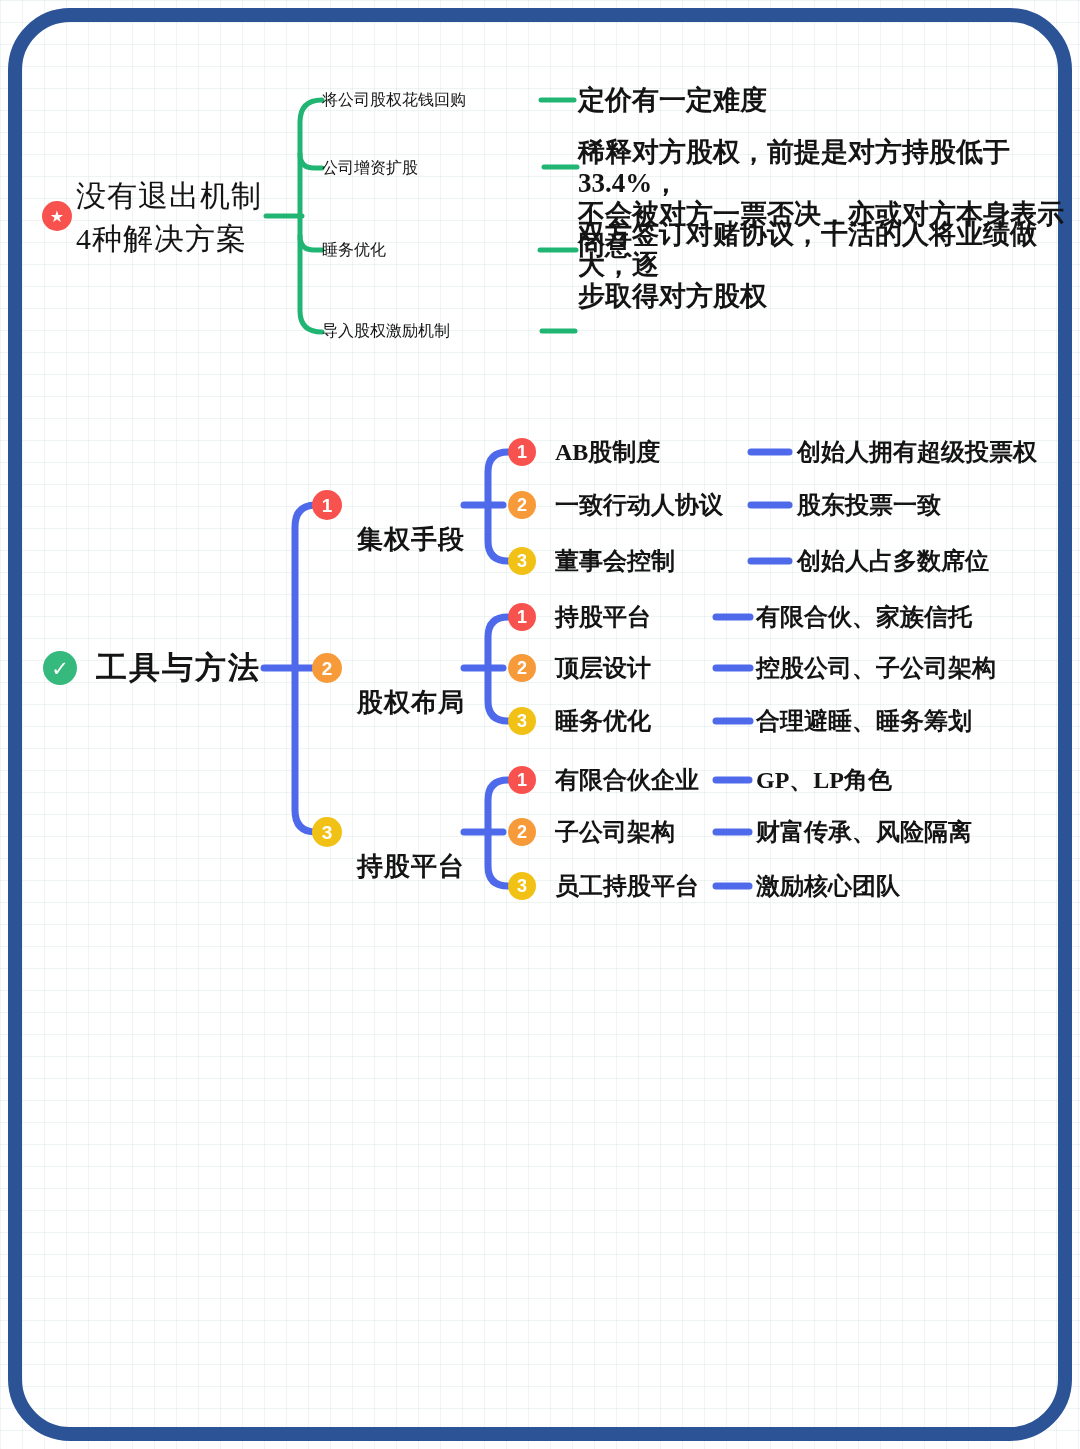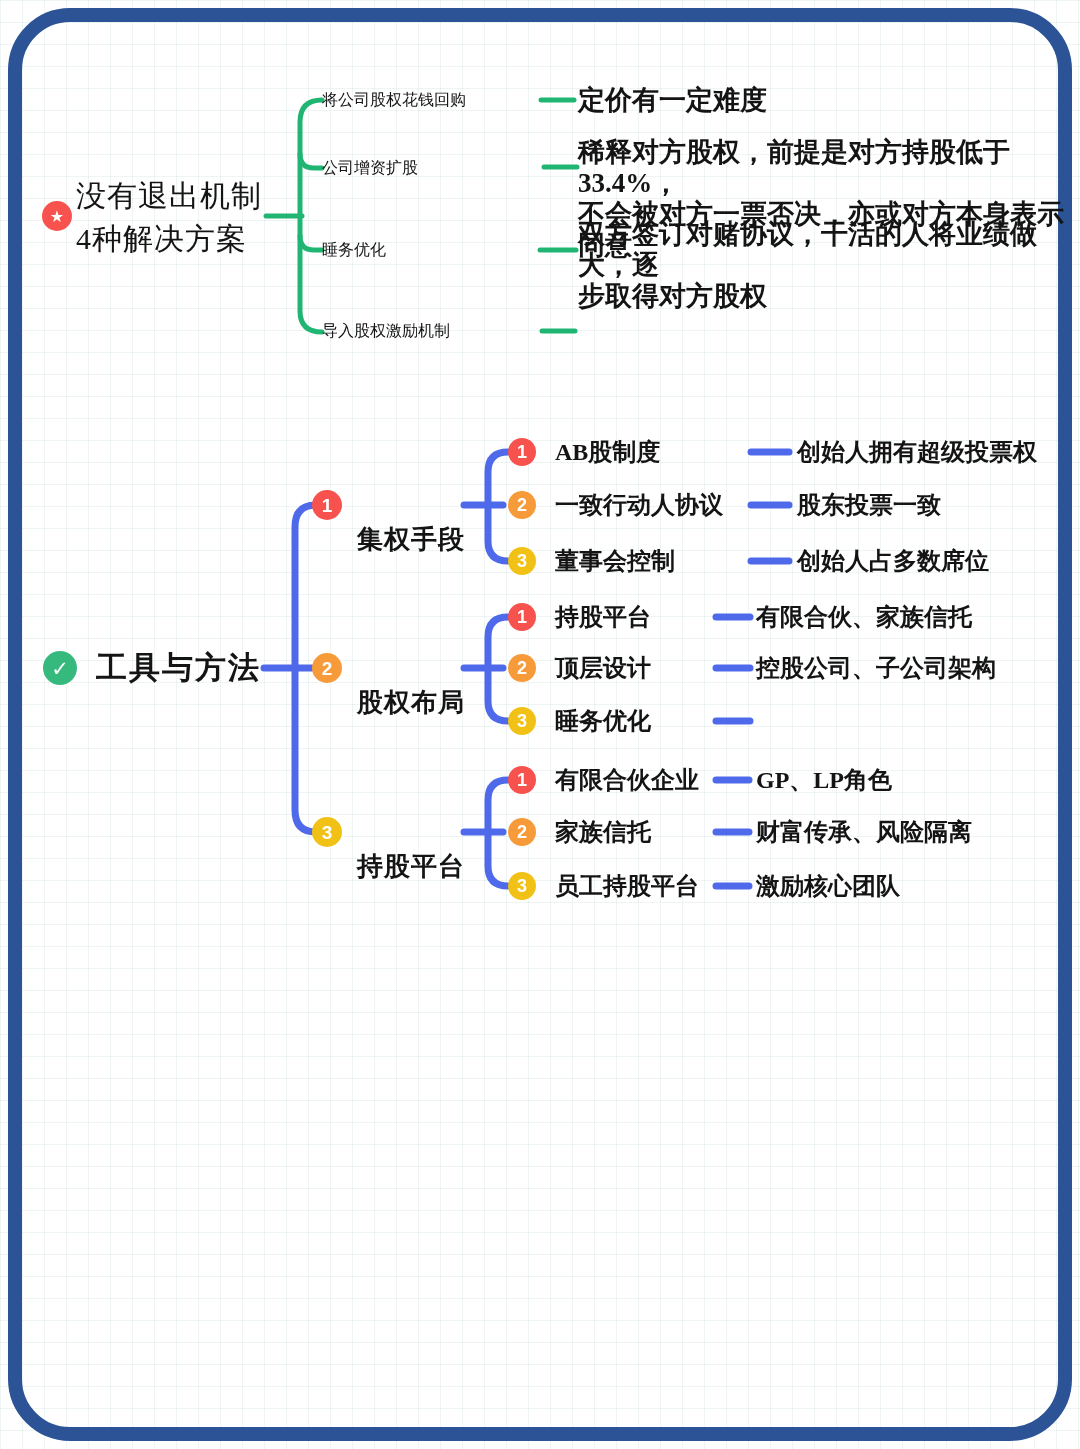--- a/index.html
+++ b/index.html
@@ -123,24 +123,25 @@
   <div class="abs cdesc" style="left:797px;top:545px">创始人占多数席位</div>
 
   <div class="badge bsmall n1" style="left:508px;top:603px">1</div>
   <div class="badge bsmall n2" style="left:508px;top:654px">2</div>
   <div class="badge bsmall n3" style="left:508px;top:707px">3</div>
   <div class="abs clbl" style="left:555px;top:601px">持股平台</div>
   <div class="abs clbl" style="left:555px;top:652px">顶层设计</div>
   <div class="abs clbl" style="left:555px;top:705px">睡务优化</div>
   <div class="abs cdesc" style="left:756px;top:652px">控股公司、子公司架构</div>
   <div class="abs cdesc" style="left:756px;top:601px">有限合伙、家族信托</div>
+  <div class="abs cdesc" style="left:756px;top:705px">合理避睡、睡务筹划</div>
 
   <div class="badge bsmall n1" style="left:508px;top:766px">1</div>
   <div class="badge bsmall n2" style="left:508px;top:818px">2</div>
   <div class="badge bsmall n3" style="left:508px;top:872px">3</div>
   <div class="abs clbl" style="left:555px;top:764px">有限合伙企业</div>
-  <div class="abs clbl" style="left:555px;top:816px">家族信托</div>
+  <div class="abs clbl" style="left:555px;top:816px">子公司架构</div>
   <div class="abs clbl" style="left:555px;top:870px">员工持股平台</div>
   <div class="abs cdesc" style="left:756px;top:764px">GP、LP角色</div>
   <div class="abs cdesc" style="left:756px;top:816px">财富传承、风险隔离</div>
   <div class="abs cdesc" style="left:756px;top:870px">激励核心团队</div>
 
 </div>
 
 </body></html>

